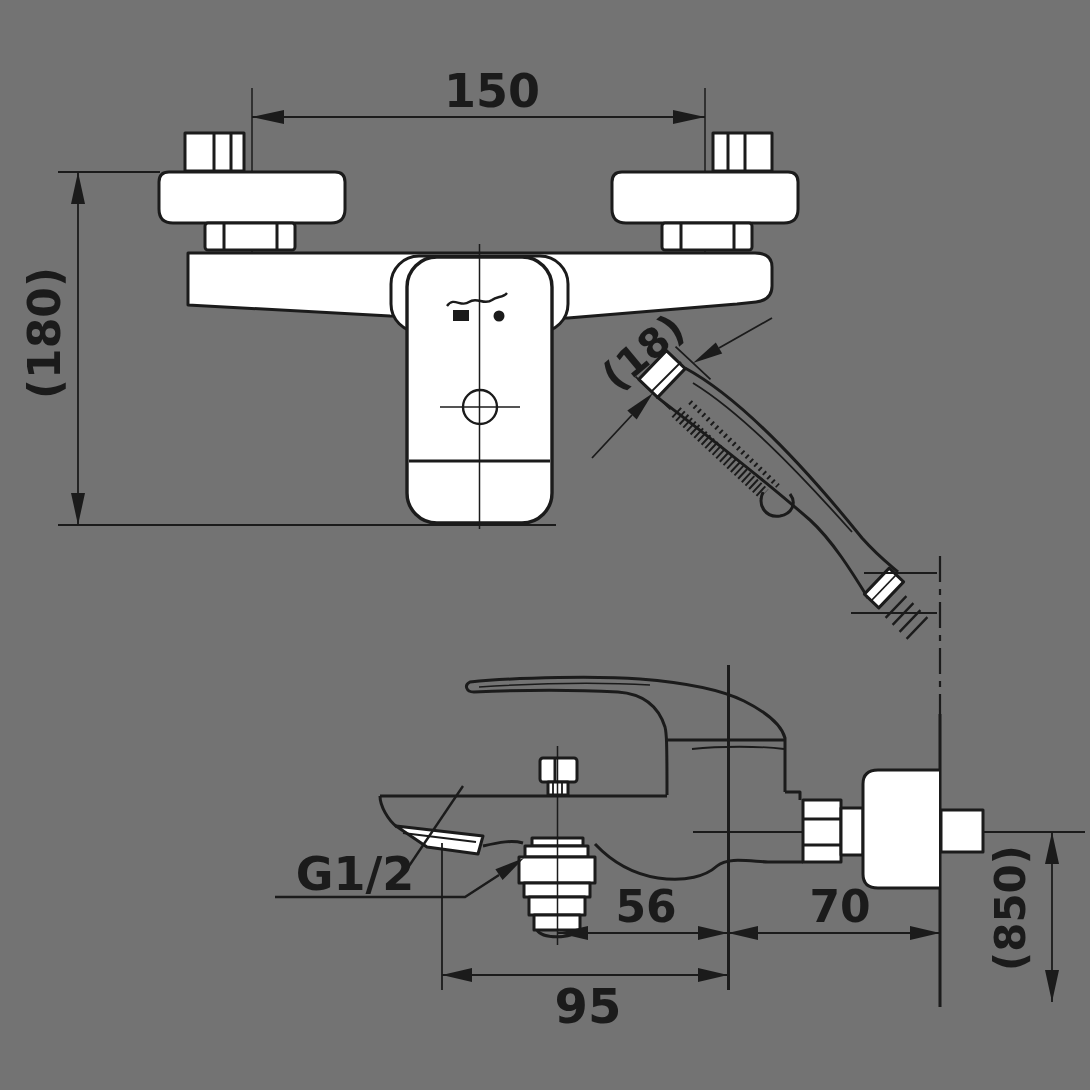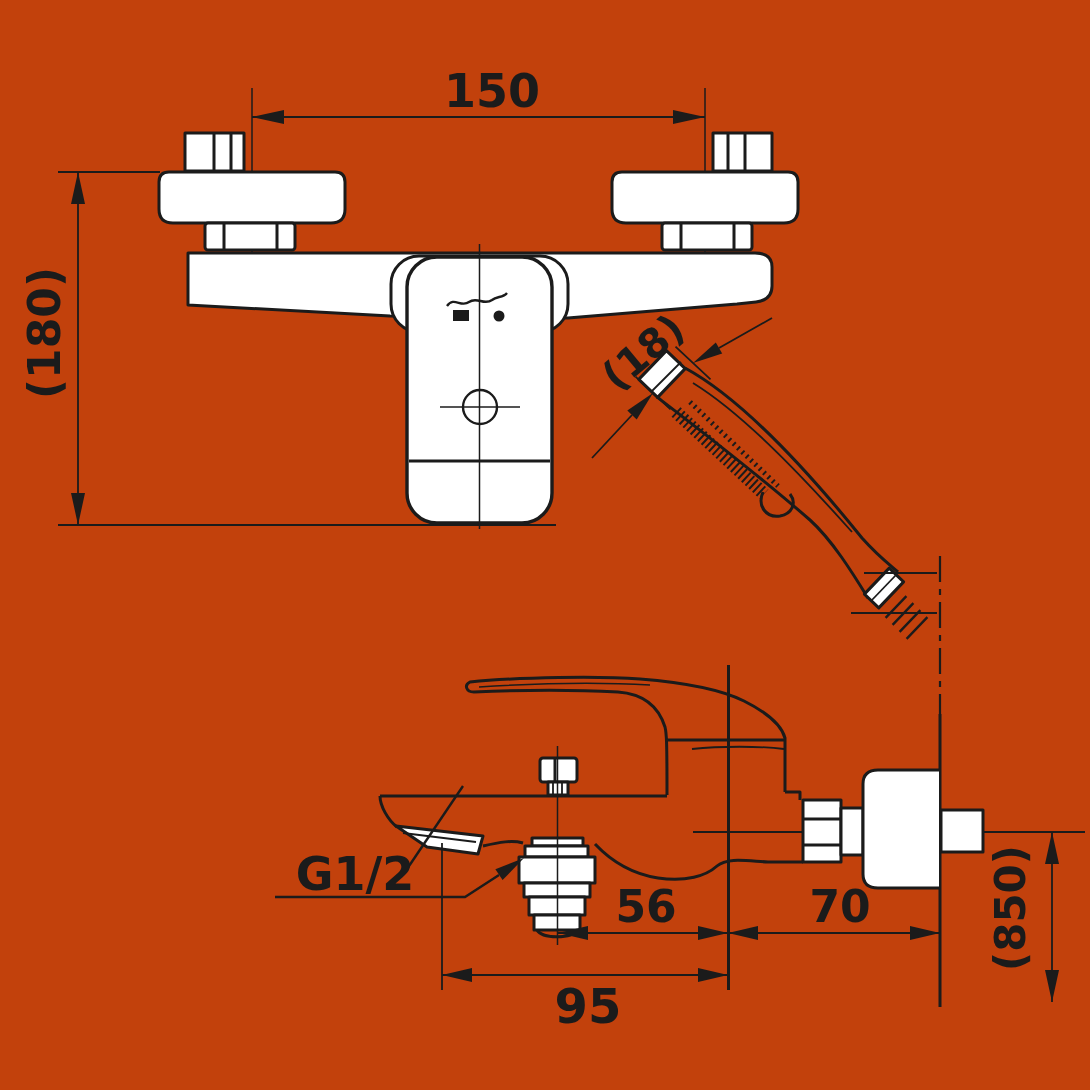--- a/index.html
+++ b/index.html
@@ -1,19 +1,19 @@
 <!DOCTYPE html>
 <html><head>
 <meta charset="utf-8">
 <style>
   html,body{margin:0;padding:0;background:#ffffff;}
   .stage{
     position:relative;
     width:1090px;height:1090px;
-    background:#c2410c;
+    background:#737373;
     font-family:"DejaVu Sans", sans-serif;
   }
   svg{position:absolute;inset:0;}
   .ln{stroke:#1b1b1b;fill:none;stroke-width:3;stroke-linejoin:round;stroke-linecap:butt;}
   .lnw{stroke:#1b1b1b;fill:#ffffff;stroke-width:3;stroke-linejoin:round;}
   .lnw2{stroke:#1b1b1b;fill:#ffffff;stroke-width:3.4;stroke-linejoin:round;}
   .thin{stroke:#1b1b1b;fill:none;stroke-width:1.8;}
   .thin2{stroke:#1b1b1b;fill:none;stroke-width:1.5;}
   .med{stroke:#1b1b1b;fill:none;stroke-width:2.4;}
   .fil{fill:#1b1b1b;stroke:none;}

